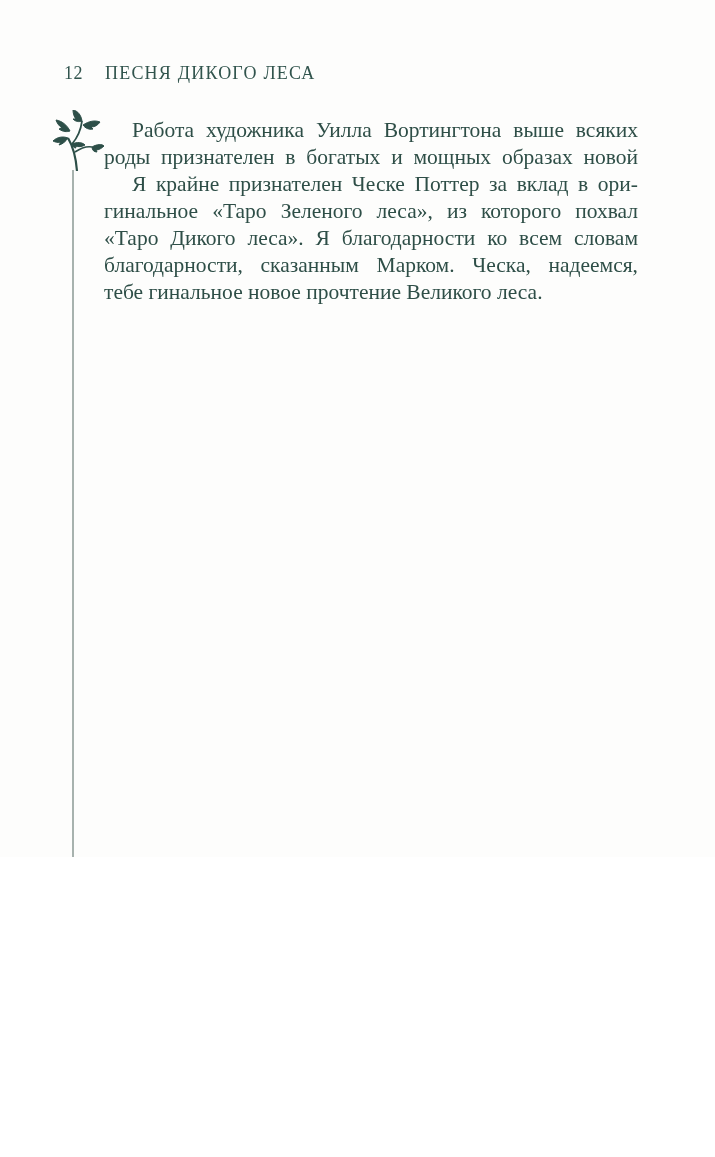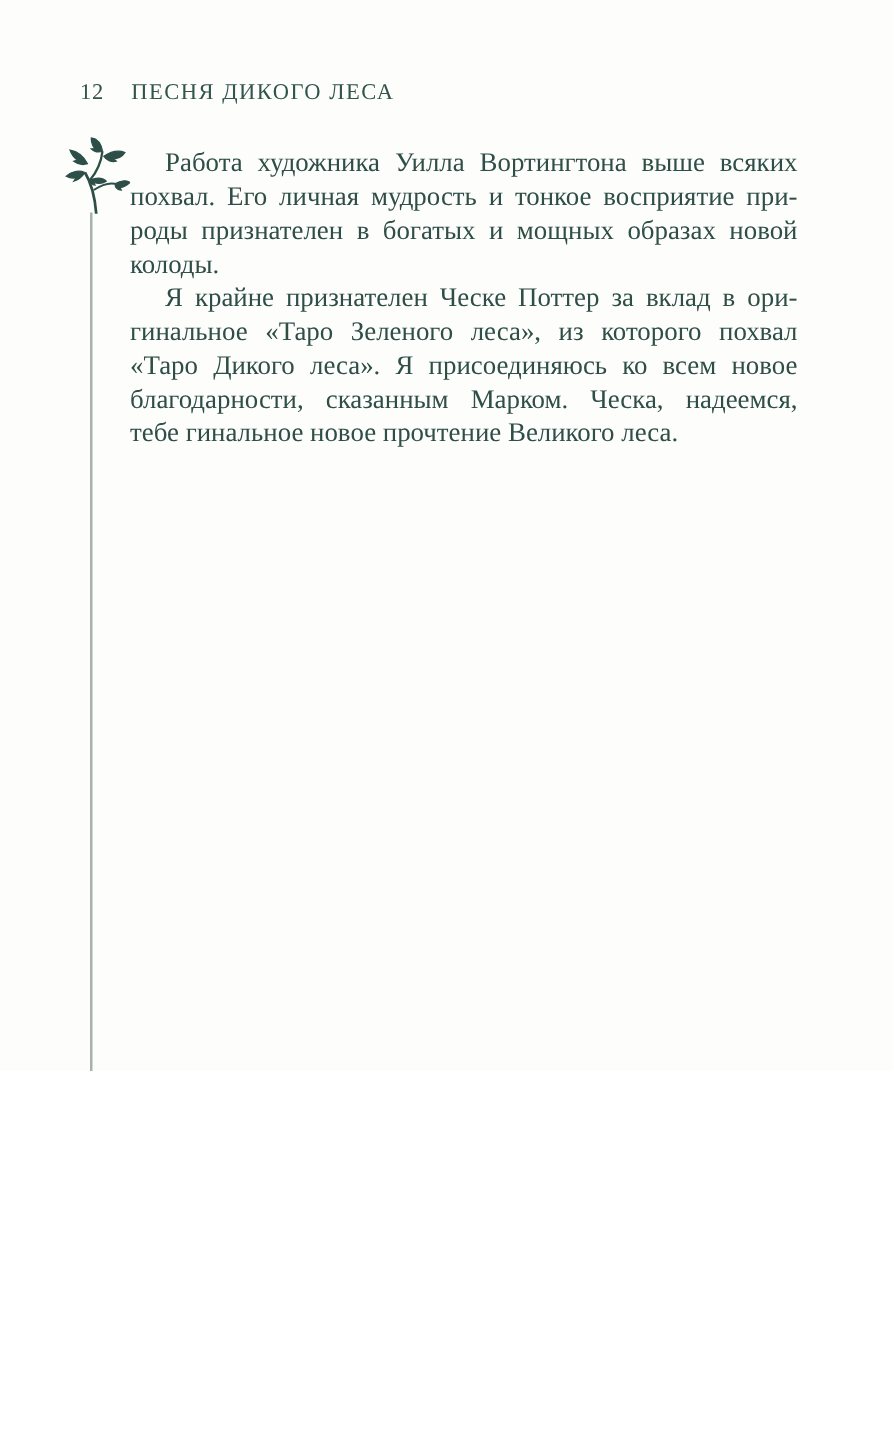--- a/index.html
+++ b/index.html
@@ -109,26 +109,24 @@
       <path d="M42,37 C47,34 52,34 54,36 C52,38 49,40 46,40 L47,42 C44,42 42,40 42,37 Z"></path>
       <path d="M22,34 C27,32 32,32 35,35 C32,37 28,37 25,36 L26,38 C24,38 22,36 22,34 Z"></path>
     </g>
   </svg>
 
   <div class="rule-l"></div>
 
   <main class="text-block">
     <p class="para">
       <span class="line indent">Работа художника Уилла Вортингтона выше всяких</span>
-      <span class="line">похвал. Его личная мудрость и тонкое восприятие при-</span>
       <span class="line">роды признателен в богатых и мощных образах новой</span>
-      <span class="line last">колоды.</span>
     </p>
     <p class="para">
       <span class="line indent">Я крайне признателен Ческе Поттер за вклад в ори-</span>
       <span class="line">гинальное «Таро Зеленого леса», из которого похвал</span>
-      <span class="line">«Таро Дикого леса». Я присоединяюсь ко всем новое</span>
+      <span class="line">«Таро Дикого леса». Я благодарности ко всем словам</span>
       <span class="line">благодарности, сказанным Марком. Ческа, надеемся,</span>
       <span class="line last">тебе гинальное новое прочтение Великого леса.</span>
     </p>
   </main>
 
 </div>
 
 </body></html>

